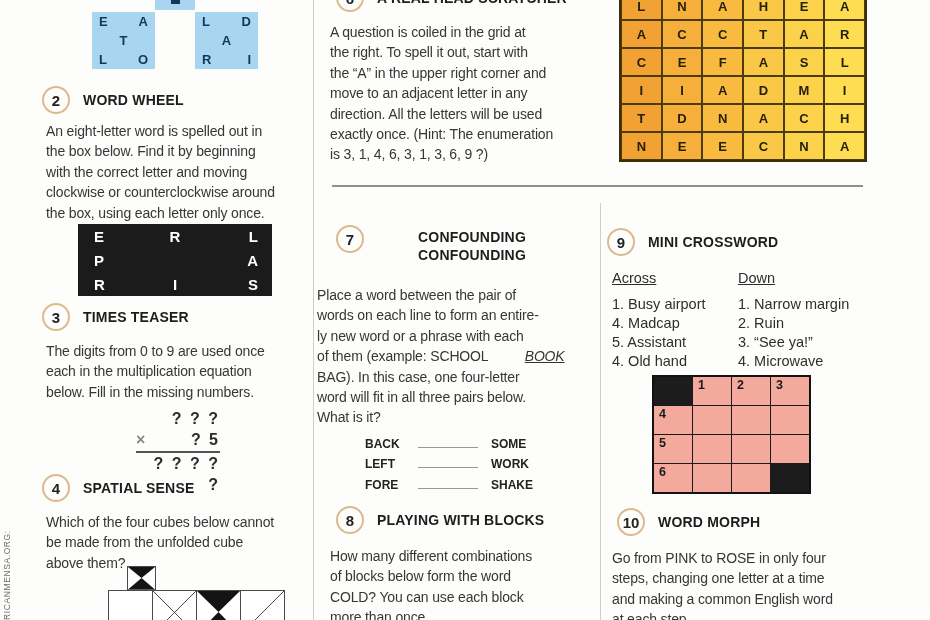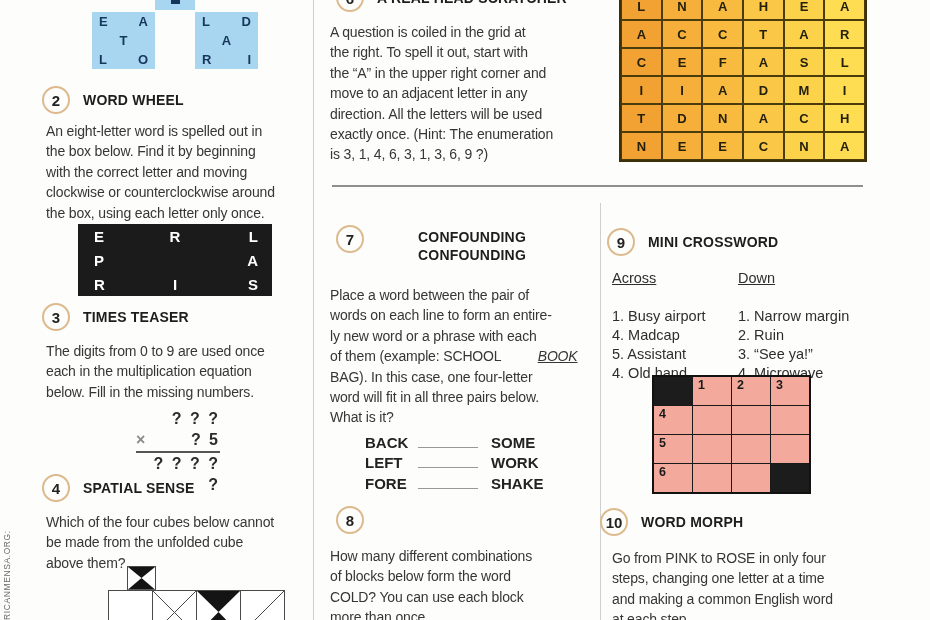--- a/index.html
+++ b/index.html
@@ -41,27 +41,27 @@
       grid-auto-rows:28px;border:2px solid #3c3008;box-sizing:content-box;}
   .yg .cell{border:1px solid #4a3c0c;display:flex;align-items:center;justify-content:center;
       font-weight:bold;font-size:13px;color:#24200a;}
   .yg .cell:nth-child(6n+1){background:#f2a233;}
   .yg .cell:nth-child(6n+2){background:#f5af3a;}
   .yg .cell:nth-child(6n+3){background:#f8bb40;}
   .yg .cell:nth-child(6n+4){background:#fbc746;}
   .yg .cell:nth-child(6n+5){background:#fdd24b;}
   .yg .cell:nth-child(6n){background:#ffdd52;}
   
-  .pairs{position:absolute;left:365px;top:430px;font-weight:bold;font-size:15px;color:#222;}
+  .pairs{position:absolute;left:365px;top:430px;font-weight:bold;font-size:12px;color:#222;}
   .pairs .row{display:flex;align-items:flex-end;height:20.5px;}
   .pairs .w1{width:53px;}
   .pairs .blank{width:60px;border-bottom:1.5px solid #999;margin:0 13px 3px 0;height:12px;}
   
   .clues{position:absolute;font-size:14.5px;color:#2e2e2e;width:120px;}
-  .clues .hdr{text-decoration:underline;margin-bottom:21px;}
+  .clues .hdr{text-decoration:underline;margin-bottom:9px;}
   .clues .item{line-height:19px;}
   
   .cw{position:absolute;left:652px;top:375px;display:grid;grid-template-columns:repeat(4,38px);
       grid-auto-rows:28px;gap:1px;background:#1a1a1a;border:2px solid #121212;}
   .cw .cell{background:#f4a99d;font-weight:bold;font-size:12.5px;color:#1a1a1a;padding:1px 0 0 5px;box-sizing:border-box;}
   .cw .cell.black{background:#1c1c1c;}
   .net{position:absolute;left:108px;top:566px;}
 </style>
 </head>
 <body>
@@ -209,21 +209,21 @@
       <div class="cell">A</div>
     </div>
 
   <div class="heading topalign" style="left:336px;top:225px;">
     <div class="num">7</div>
     <div class="title" style="margin-top:3px;margin-left:41px;">
       <div>CONFOUNDING</div>
       <div>CONFOUNDING</div>
     </div>
   </div>
-  <div class="body" style="left:330px;top:285px;"><span>Place a word between the pair of
+  <div class="body" style="left:317px;top:285px;"><span>Place a word between the pair of
 words on each line to form an entire-
 ly new word or a phrase with each
 of them (example: SCHOOL </span><span class="u">BOOK</span><span>
 BAG). In this case, one four-letter
 word will fit in all three pairs below.
 What is it?</span></div>
   <div class="pairs">
     <div class="row">
         <span class="w1">BACK</span>
         <span class="blank"></span>
@@ -236,20 +236,21 @@
       </div>
     <div class="row">
         <span class="w1">FORE</span>
         <span class="blank"></span>
         <span>SHAKE</span>
       </div>
   </div>
 
   <div class="heading" style="left:336px;top:506px;">
     <div class="num">8</div>
+    <div class="title">PLAYING WITH BLOCKS</div>
   </div>
   <div class="body" style="left:330px;top:546px;">How many different combinations
 of blocks below form the word
 COLD? You can use each block
 more than once.</div>
 
   <div class="heading" style="left:607px;top:228px;">
     <div class="num">9</div>
     <div class="title">MINI CROSSWORD</div>
   </div>
@@ -279,21 +280,21 @@
       <div class="cell">5</div>
       <div class="cell"></div>
       <div class="cell"></div>
       <div class="cell"></div>
       <div class="cell">6</div>
       <div class="cell"></div>
       <div class="cell"></div>
       <div class="cell black"></div>
     </div>
 
-  <div class="heading" style="left:600px;top:508px;">
+  <div class="heading" style="left:617px;top:508px;">
     <div class="num">10</div>
     <div class="title">WORD MORPH</div>
   </div>
   <div class="body" style="left:612px;top:548px;">Go from PINK to ROSE in only four
 steps, changing one letter at a time
 and making a common English word
 at each step.</div>
 
 </div>
 

